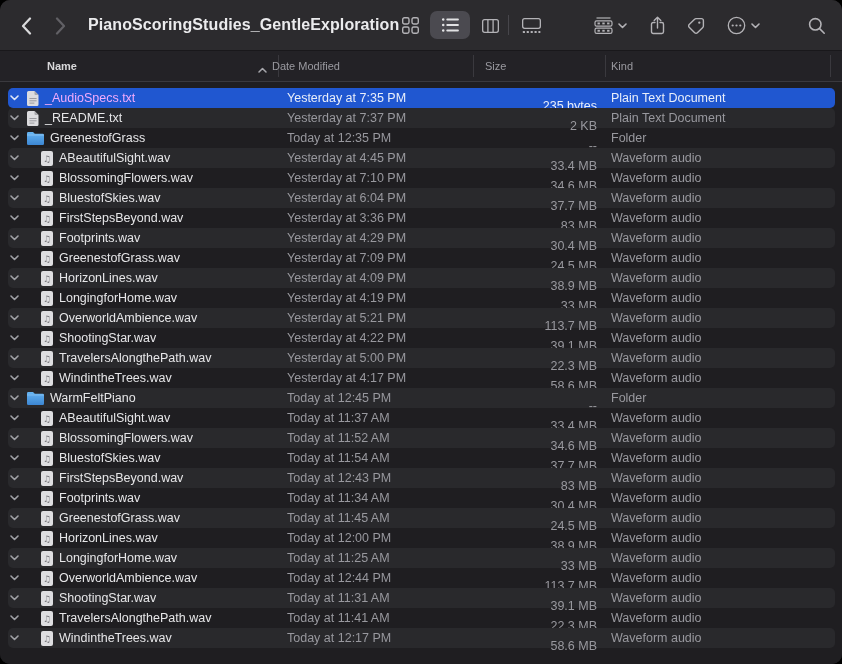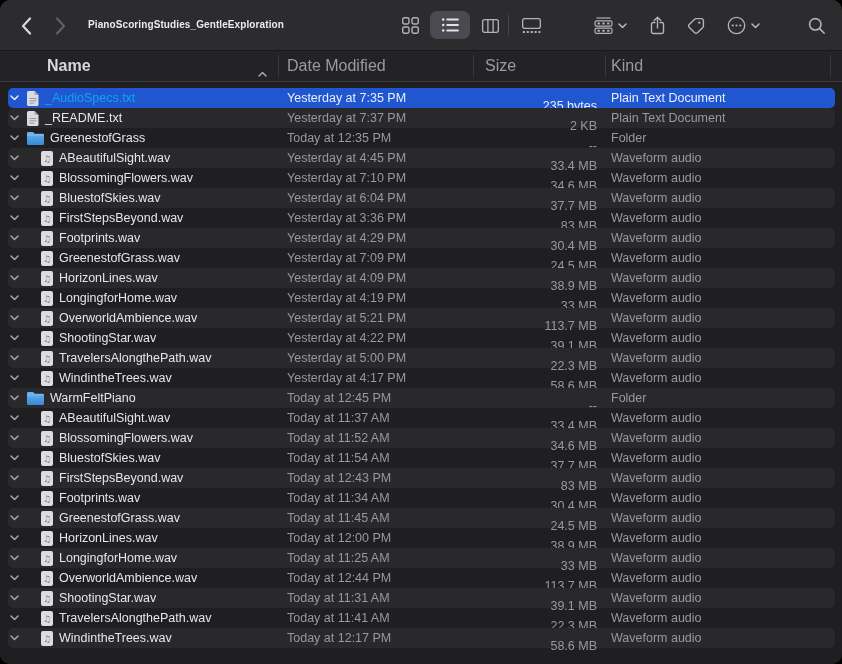--- a/index.html
+++ b/index.html
@@ -2,44 +2,44 @@
 <html style="--selection: #2057d0; --window-chrome: #2c2b2e; --list-background: #1f1e21; --row-stripe: #29292c; --folder-blue: #4aa1e8; --primary-text: #e6e6e8; --secondary-text: #98989e;"><head>
 <meta charset="utf-8">
 <style>
   html,body{margin:0;padding:0;background:#000;}
   body{width:842px;height:664px;font-family:"Liberation Sans","DejaVu Sans",sans-serif;-webkit-font-smoothing:antialiased;}
   .window{position:relative;width:842px;height:664px;border-radius:10px;overflow:hidden;
           background:var(--list-background,#1f1e21);}
 
   
   .toolbar{position:relative;height:50px;background:var(--window-chrome,#2c2b2e);}
-  .win-title{position:absolute;left:88px;top:0;line-height:50px;font-size:10px;font-weight:bold;color:#ebebed;letter-spacing:.1px;}
+  .win-title{position:absolute;left:88px;top:0;line-height:50px;font-size:16px;font-weight:bold;color:#ebebed;letter-spacing:.1px;}
   .tbtn{position:absolute;top:13px;height:25px;display:flex;align-items:center;justify-content:center;
         background:none;border:none;padding:0;color:#b3b2b6;cursor:default;gap:5px;}
   .tbtn svg{display:block;}
   .btn-back{left:14px;width:24px;color:#dadadc;}
   .btn-forward{left:48px;width:24px;color:#616065;}
   .btn-grid{left:395px;width:30px;}
   .btn-list{left:430px;width:40px;height:28px;top:11px;background:#4b4a50;border-radius:7px;color:#e2e2e4;}
   .btn-cols{left:475px;width:30px;}
   .toolbar-vdiv{position:absolute;left:508px;top:15px;width:1px;height:20px;background:#47464b;}
   .btn-gallery{left:514px;width:34px;}
   .btn-group{left:587px;width:46px;}
   .btn-share{left:643px;width:28px;}
   .btn-tag{left:682px;width:28px;}
   .btn-more{left:721px;width:44px;}
   .btn-search{left:802px;width:30px;}
 
   
   .col-header{position:relative;height:30px;background:#232226;border-top:1px solid #19181b;border-bottom:1px solid #3a393e;
-              font-size:16px;color:#9a9aa0;}
+              font-size:11px;color:#9a9aa0;}
   .col-header .hlabel{position:absolute;top:0;line-height:30px;}
   .hl-name{left:47px;color:#d8d8da;font-weight:bold;}
   .sort-icon{position:absolute;left:258px;top:12px;color:#a7a7ac;}
-  .hl-date{left:287px;text-align:right;}
+  .hl-date{left:272px;text-align:right;}
   .hl-size{left:485px;}
   .hl-kind{left:611px;}
   .hdiv{position:absolute;top:4px;width:1px;height:22px;background:#3a393e;}
   .hdiv1{left:278px}.hdiv2{left:473px}.hdiv3{left:605px}.hdiv4{left:830px}
 
   
   .list{position:relative;background:var(--list-background,#1f1e21);padding-top:6px;height:577px;}
   .row{position:relative;height:20px;font-size:12.5px;color:#e6e6e8;}
   .row:nth-child(even)::before{content:"";position:absolute;left:8px;right:7px;top:0;bottom:0;
        background:var(--row-stripe,#29292c);border-radius:5px;}
@@ -47,21 +47,21 @@
        background:var(--selection,#2057d0);border-radius:5px;}
   .leftpart{position:absolute;left:0;top:0;height:20px;display:flex;align-items:center;gap:6px;}
   .i0 .leftpart{padding-left:27px;}
   .i1 .leftpart{padding-left:41px;}
   .disclosure{position:absolute;left:10px;top:7px;display:flex;color:#a0a1a6;z-index:1;}
   .ficon{display:flex;align-items:center;}
   .fname{white-space:nowrap;position:relative;}
   .fdate{position:absolute;left:287px;top:0;line-height:20px;color:#98989e;text-align:center;}
   .fsize{position:absolute;left:455px;width:142px;top:8px;line-height:20px;text-align:right;color:#98989e;}
   .fkind{position:absolute;left:611px;top:0;line-height:20px;color:#98989e;}
-  .row.sel .fname{color:#0ea5e9;}
+  .row.sel .fname{color:#f0abfc;}
   .row.sel .fdate,.row.sel .fsize,.row.sel .fkind{color:#e9effb;}
   .row.sel .disclosure{color:#dfe7f8;}
 </style>
 </head>
 <body>
 
 <svg width="0" height="0" style="position:absolute">
   <defs>
     <linearGradient id="folderGrad" x1="0" y1="0" x2="0" y2="1">
       <stop offset="0" stop-color="#66b5f2"></stop>

